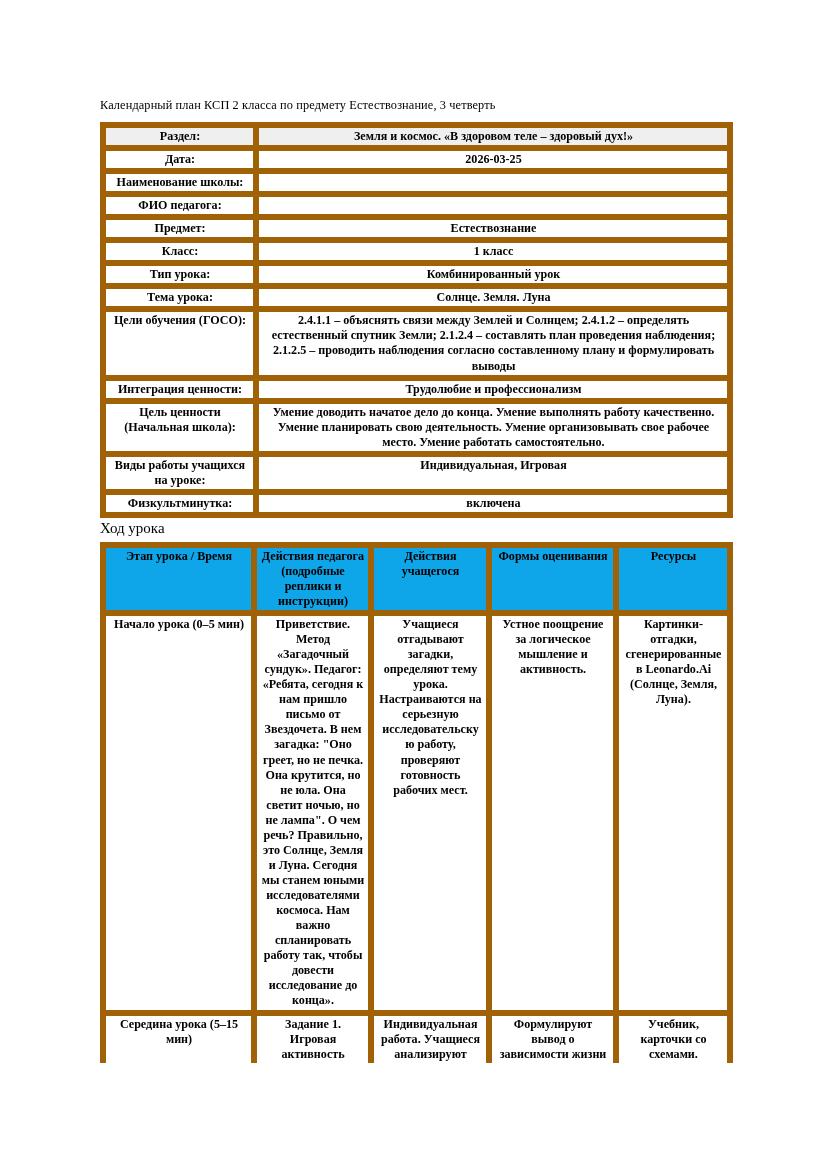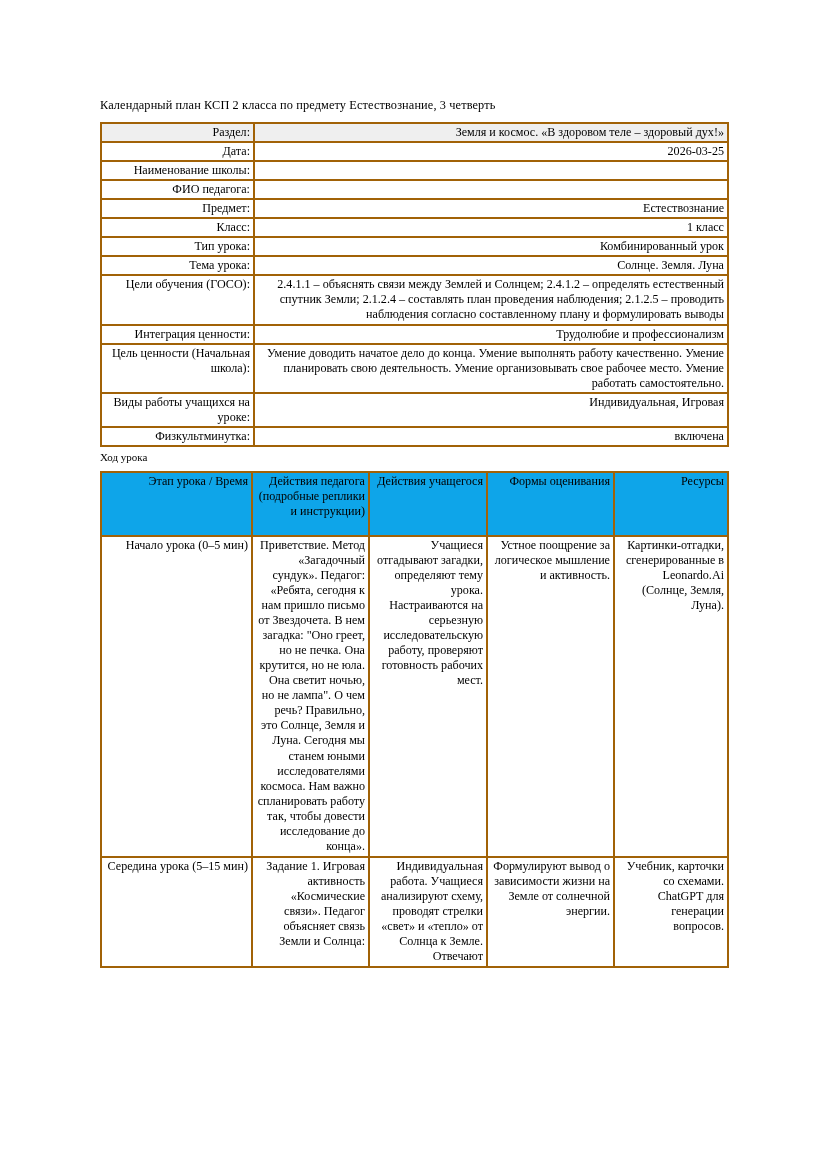--- a/index.html
+++ b/index.html
@@ -24,37 +24,37 @@
     padding: 98px 92px 0 100px;
   }
   .doc-title {
     font-size: 12.3px;
     line-height: 15px;
     margin: 0 0 9px 0;
     white-space: nowrap;
     letter-spacing: 0.01em;
   }
   .caption {
-    font-size: 11px;
+    font-size: 15px;
     line-height: 15px;
     margin: 3px 0 6px 0;
   }
   table {
     border-collapse: collapse;
     table-layout: fixed;
     width: 627px;
     font-size: 12.1px;
     line-height: 15.05px;
   }
   table td, table th {
-    border: 2px solid #a16207;
+    border: 6px solid #a16207;
     vertical-align: top;
     padding: 1px 3px 1px 4px;
-    text-align: right;
-    font-weight: normal;
+    text-align: center;
+    font-weight: bold;
     word-wrap: break-word;
     overflow-wrap: break-word;
     hyphens: none;
   }
   
   .info-table col.lbl { width: 153px; }
   .info-table col.val { width: 474px; }
   .info-table tr.shaded > td { background: #efefef; }
 
   

